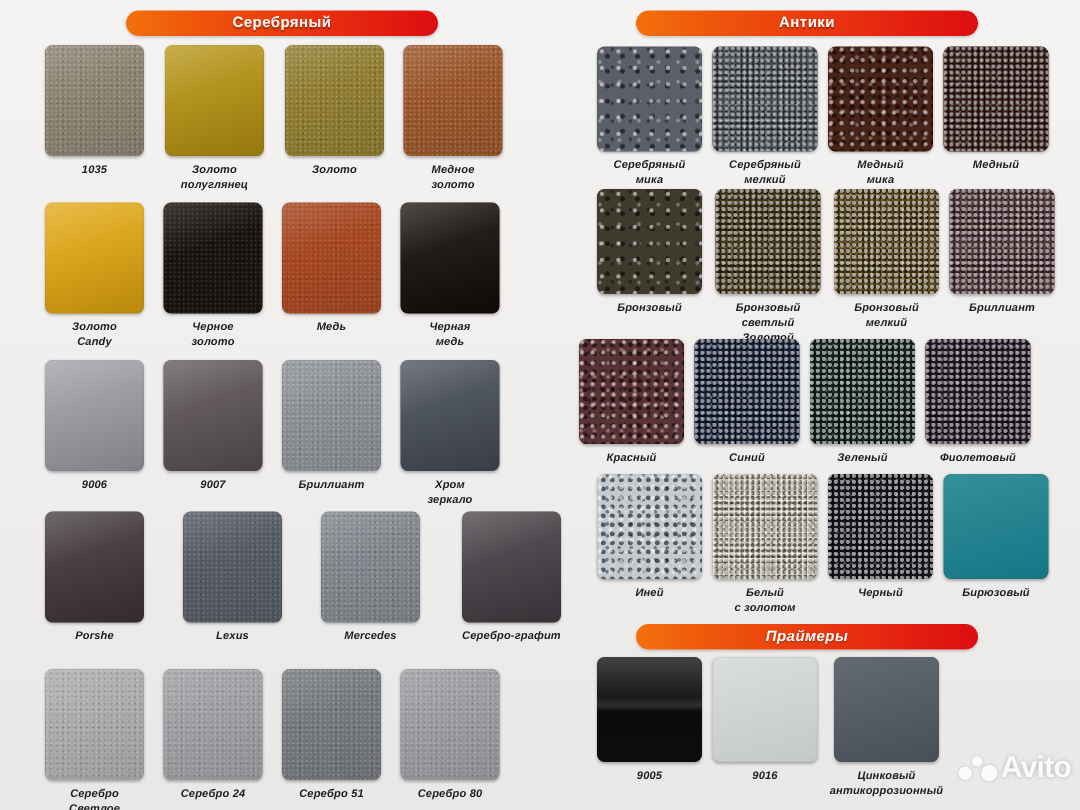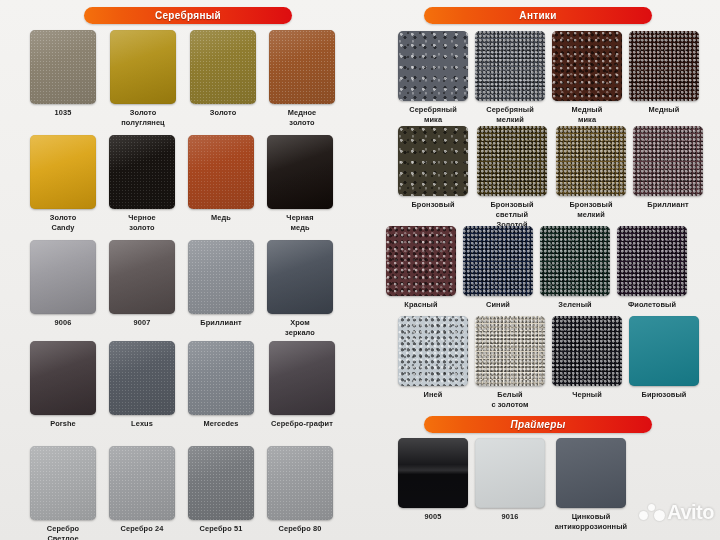--- a/index.html
+++ b/index.html
@@ -31,21 +31,21 @@
     color:#fff;font-size:10px;font-weight:bold;letter-spacing:.3px;
     text-shadow:0 1px 1px rgba(0,0,0,.35);
     line-height:1;
   }
   .banner-metal{position:absolute;left:84px;top:7px;width:208px;}
   .banner-antik{position:absolute;left:424px;top:7px;width:228px;}
   .banner-prime{position:absolute;left:424px;top:416px;width:228px;}
 
   
   .grid{position:absolute;display:flex;}
-  .cell{display:flex;flex-direction:column;align-items:center;}
+  .cell{display:flex;flex-direction:column;align-items:center;font-style:italic;}
   .sw{
     border-radius:5px;
     box-shadow:0 1px 2px rgba(0,0,0,.28), 0 0 0 .5px rgba(0,0,0,.06) inset;
     position:relative;overflow:hidden;
   }
   .lbl{
     font-size:7.4px;font-weight:bold;color:#1c1c1c;
     text-align:center;line-height:1.32;margin-top:4px;
     letter-spacing:.1px;white-space:pre-line;
   }
@@ -207,21 +207,21 @@
       <div class="cell">
         <div class="sw" style="width:66px;height:74px;background:#434a55">
             <div class="smooth"></div>
             <div class="sheen"></div>
           </div>
         <div class="lbl" style="width:70px">Хром
 зеркало</div>
       </div>
     </div>
 
-    <div class="grid" style="left:28px;top:341px;gap:9px;">
+    <div class="grid" style="left:28px;top:341px;gap:22px;">
       <div class="cell">
         <div class="sw" style="width:66px;height:74px;background:#3d3336">
             <div class="smooth"></div>
             <div class="sheen"></div>
           </div>
         <div class="lbl" style="width:70px">Porshe</div>
       </div>
       <div class="cell">
         <div class="sw" style="width:66px;height:74px;background:#565b63">
             <div class="metalflake" style="opacity:.55"></div>

